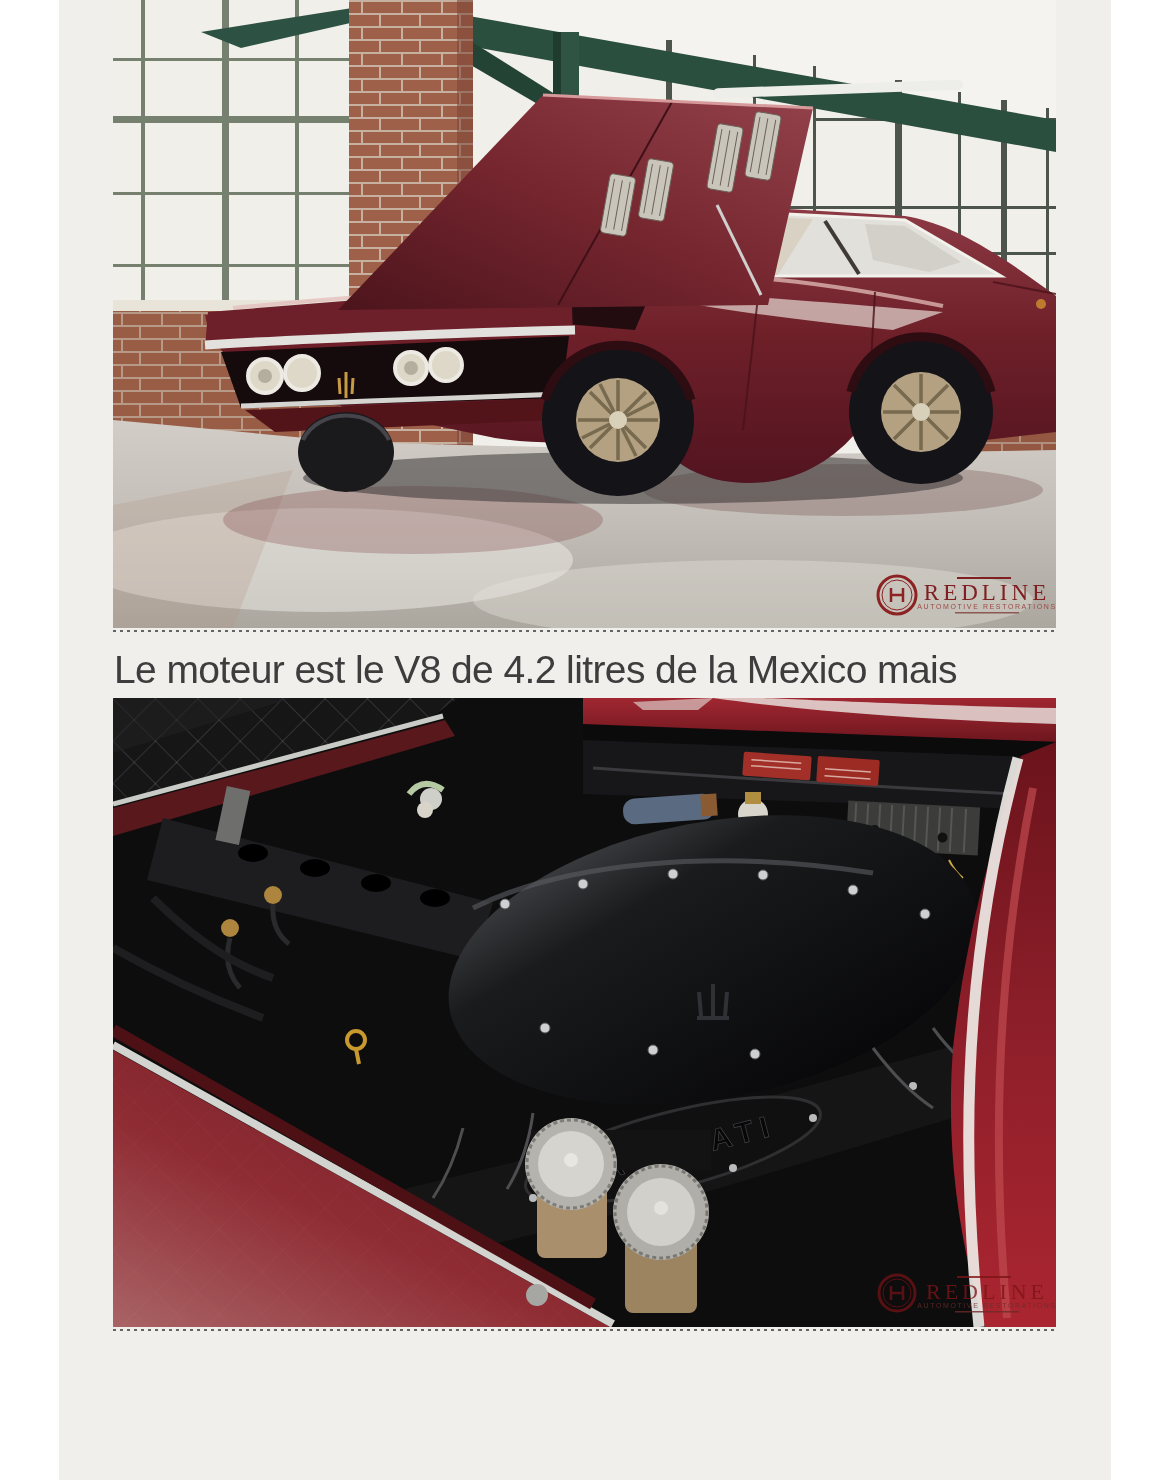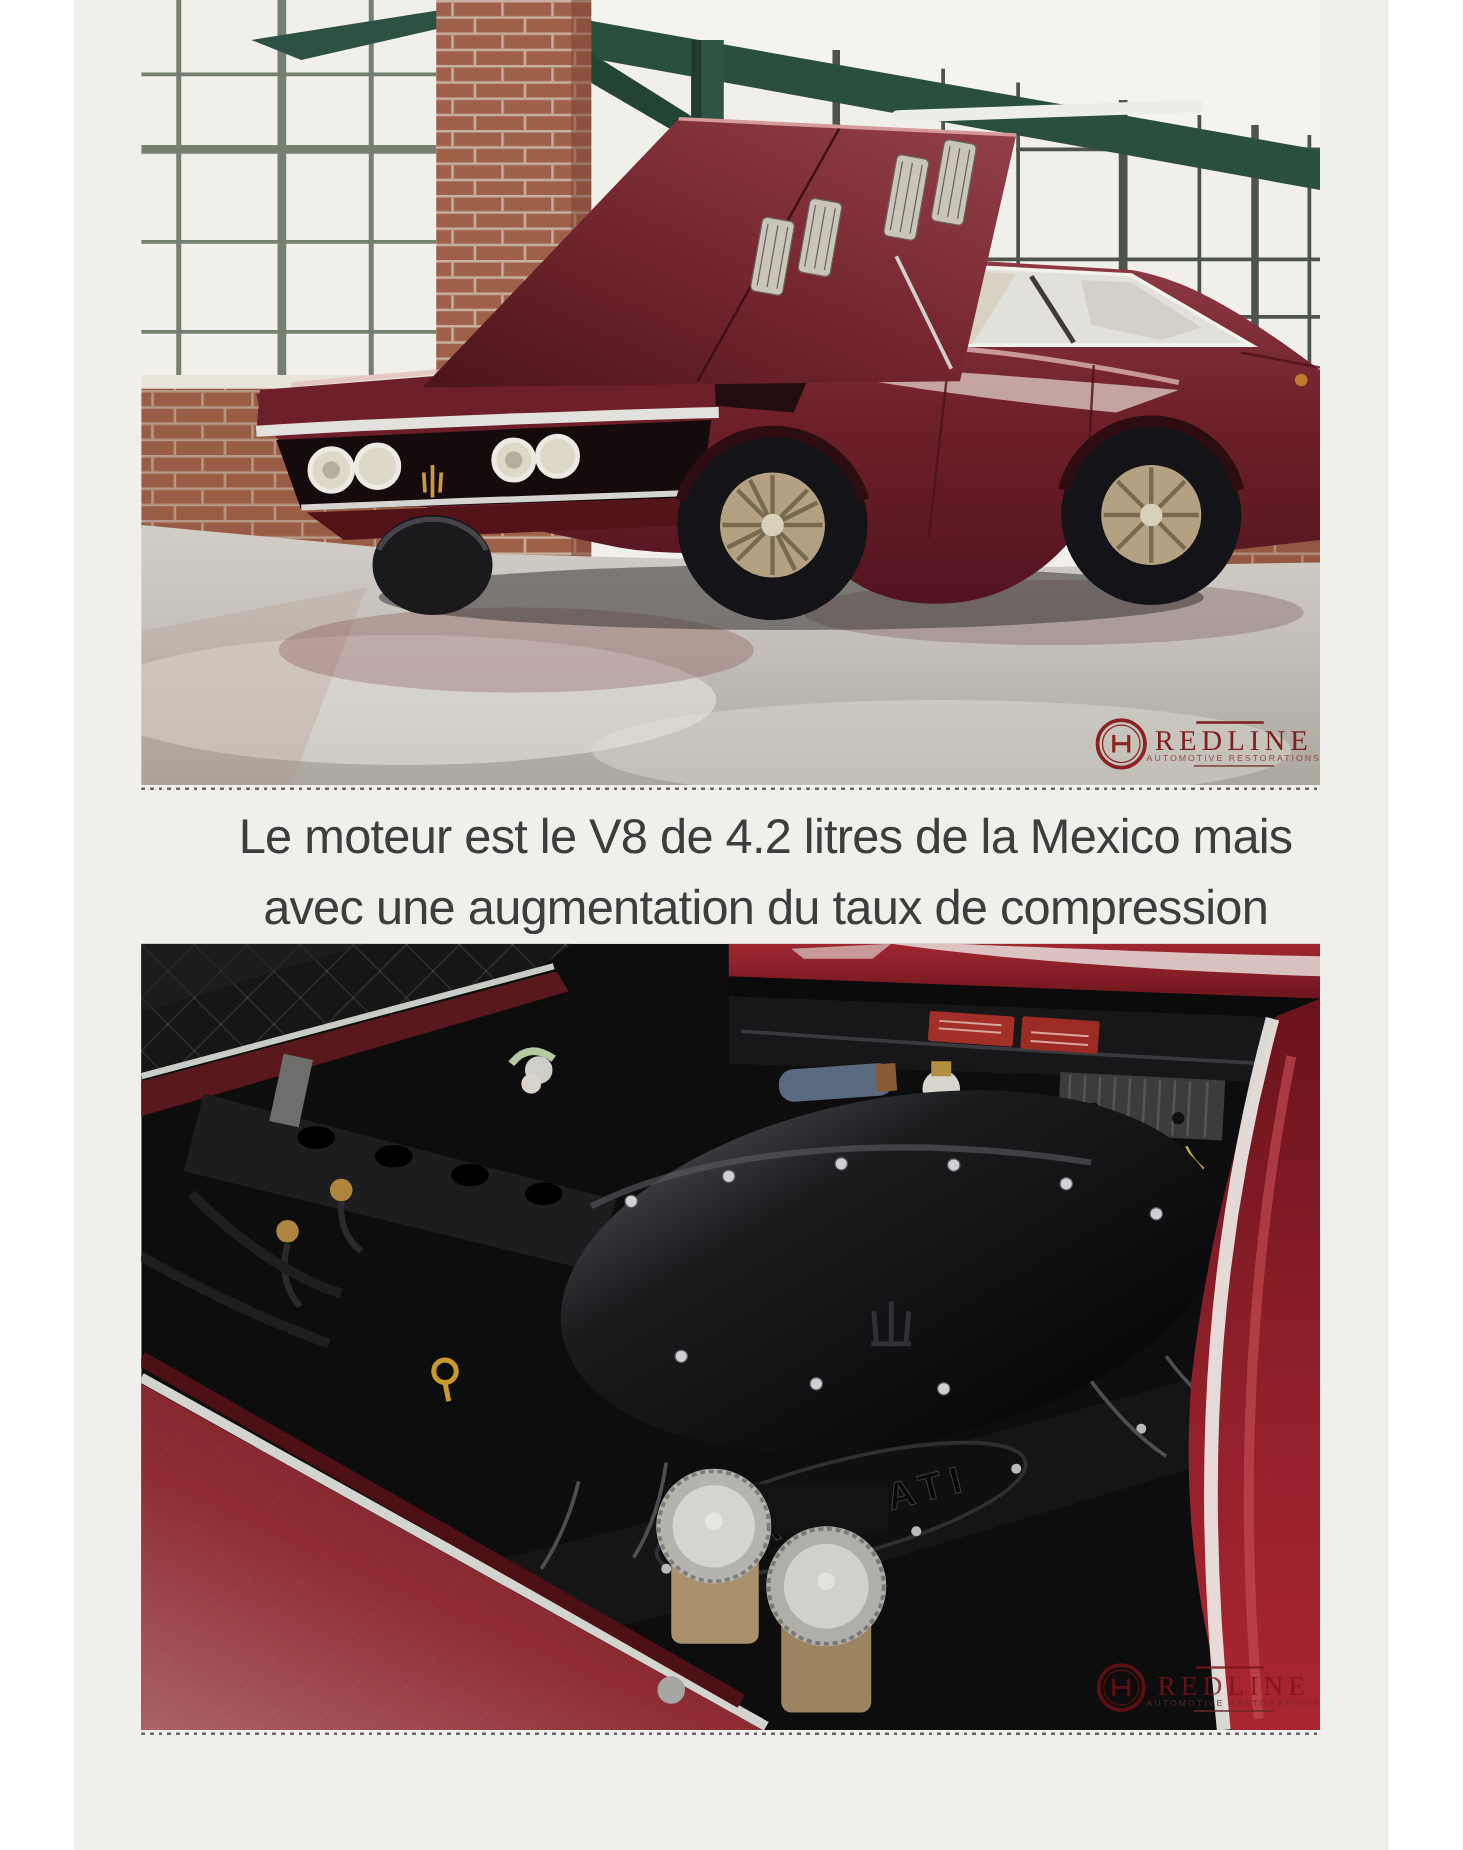--- a/index.html
+++ b/index.html
@@ -4,21 +4,21 @@
 <style>
   html,body{margin:0;padding:0;background:#ffffff;}
   body{font-family:"Liberation Sans", sans-serif;}
   .viewport{position:relative;width:1170px;height:1480px;background:#ffffff;overflow:hidden;}
   .content-column{position:absolute;left:59px;top:0;width:1052px;height:1480px;background:#f0efec;}
   figure.photo{margin:0 0 0 54px;padding:0;width:943px;}
   figure.photo svg{display:block;}
   .dotted-rule{width:943px;height:2px;margin-top:2px;
     background-image:repeating-linear-gradient(90deg,#646464 0 3px,transparent 3px 7px);}
   .first-figure{padding-top:26px;}
-  .caption{margin:9px 0 0 55px;font-size:39px;line-height:57px;color:#3d3d3d;letter-spacing:-0.6px;text-align:center;}
+  .caption{margin:9px 0 0 55px;font-size:39px;line-height:57px;color:#3d3d3d;letter-spacing:-0.6px;}
   .caption .cap-line{display:block;white-space:nowrap;}
   .second-figure{margin-top:7px;}
   text{user-select:none;}
 </style>
 </head>
 <body>
 
 <div class="viewport">
   <div class="content-column">
 
@@ -228,21 +228,20 @@
           <text x="874" y="600" text-anchor="middle" font-family="'Liberation Serif',serif" font-size="23" letter-spacing="4" fill="#7e2021">REDLINE</text>
           <text x="874" y="609" text-anchor="middle" font-family="'Liberation Sans',sans-serif" font-size="7" letter-spacing="1.6" fill="#9c4a44">AUTOMOTIVE RESTORATIONS</text>
           <rect x="842" y="612" width="64" height="1.5" fill="#8a5a52"></rect>
         </g>
       </svg>
       <div class="dotted-rule"></div>
     </figure>
 
     <div class="caption">
       <span class="cap-line">Le moteur est le V8 de 4.2 litres de la Mexico mais</span>
-      <span class="cap-line">avec une augmentation du taux de compression</span>
     </div>
 
     <figure class="photo second-figure">
       <svg width="943" height="629" viewBox="0 0 943 629">
         <defs>
           <pattern id="quilt" width="30" height="30" patternUnits="userSpaceOnUse" patternTransform="rotate(45)">
             <rect width="30" height="30" fill="#161617"></rect>
             <path d="M0 0H30 M0 0V30" stroke="#323234" stroke-width="2"></path>
             <circle cx="0" cy="0" r="1.5" fill="#4a4a4c"></circle>
           </pattern>

